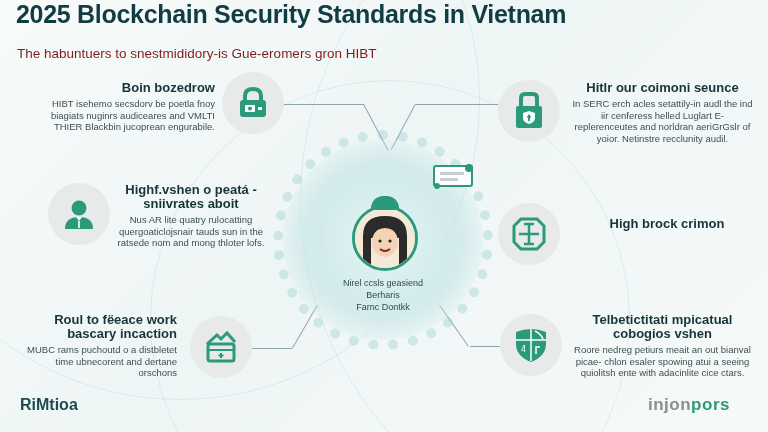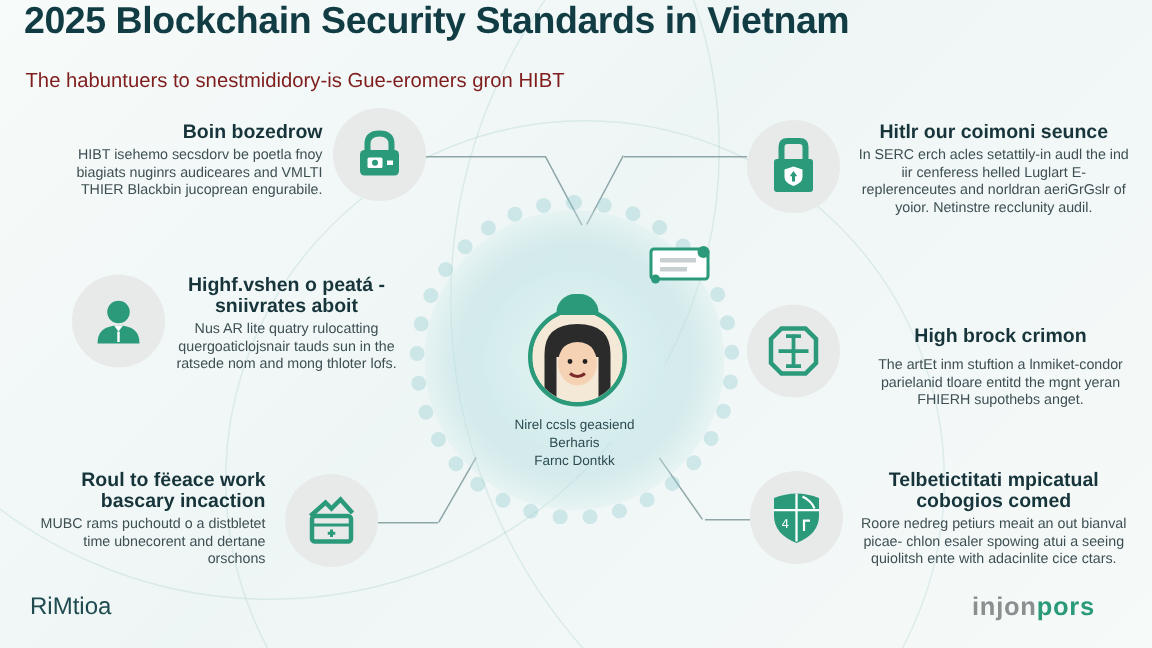--- a/index.html
+++ b/index.html
@@ -55,21 +55,21 @@
   .node-circle {
     position: absolute; width: 62px; height: 62px; border-radius: 50%;
     background: #e8eaea; display: flex; align-items: center; justify-content: center;
   }
   .block { position: absolute; text-align: center; }
   .block h3 { font-size: 13px; font-weight: bold; color: #16343a; line-height: 14px; }
   .block p { font-size: 9.5px; line-height: 11.5px; color: #3e4f53; margin-top: 3px; }
   .right-align { text-align: right; }
   .brand-left {
     position: absolute; left: 20px; top: 396px;
-    font-size: 16px; font-weight: normal; color: #1e4a50;
+    font-size: 16px; font-weight: bold; color: #1e4a50;
   }
   .brand-right {
     position: absolute; left: 648px; top: 395px;
     font-size: 17px; font-weight: bold; letter-spacing: 0.5px;
   }
   .brand-right .a { color: #8a8f90; }
   .brand-right .b { color: #2a9a7a; margin-top: 36px; }
 </style>
 </head>
 <body>
@@ -177,34 +177,33 @@
   <svg width="36" height="36" viewBox="0 0 36 36">
     <path d="M10 3 H26 L33 10 V26 L26 33 H10 L3 26 V10 Z" fill="none" stroke="#2a9a7a" stroke-width="3"></path>
     <line x1="18" y1="7" x2="18" y2="29" stroke="#2a9a7a" stroke-width="2.5"></line>
     <line x1="8" y1="18" x2="28" y2="18" stroke="#2a9a7a" stroke-width="2.5"></line>
     <line x1="13" y1="8" x2="23" y2="8" stroke="#2a9a7a" stroke-width="2.5"></line>
     <line x1="13" y1="28" x2="23" y2="28" stroke="#2a9a7a" stroke-width="2.5"></line>
   </svg>
 </div>
 <div class="block" style="left:577px;top:205px;width:180px;margin-top:12px;">
   <h3>High brock crimon</h3>
-  <p style="margin-top:7px;">The artEt inm stuftion a lnmiket-condor parielanid tloare entitd the mgnt yeran FHIERH supothebs anget.</p>
 </div>
 
 <div class="node-circle" style="left:500px;top:314px;">
   <svg width="36" height="38" viewBox="0 0 36 38">
     <path d="M3 6 Q18 0 33 6 V18 Q33 30 18 36 Q3 30 3 18 Z" fill="#2a9a7a"></path>
     <line x1="18" y1="3" x2="18" y2="35" stroke="#ffffff" stroke-width="1.5"></line>
     <line x1="3" y1="14" x2="33" y2="14" stroke="#ffffff" stroke-width="1.5"></line>
     <path d="M22 5 Q28 8 30 13" stroke="#ffffff" stroke-width="1.5" fill="none"></path>
     <text x="8" y="26" font-size="8" fill="#ffffff" font-family="DejaVu Sans, sans-serif">4</text>
     <path d="M23 28 V21 H27" stroke="#ffffff" stroke-width="1.5" fill="none"></path>
   </svg>
 </div>
 <div class="block" style="left:570px;top:313px;width:185px;">
-  <h3>Telbetictitati mpicatual cobogios comed</h3>
+  <h3>Telbetictitati mpicatual cobogios vshen</h3>
   <p>Roore nedreg petiurs meait an out bianval picae- chlon esaler spowing atui a seeing quiolitsh ente with adacinlite cice ctars.</p>
 </div>
 
 <div class="brand-left">RiMtioa</div>
 <div class="brand-right">
   <span class="a">injon</span><span class="b">pors</span>
 </div>
 
 </body></html>

